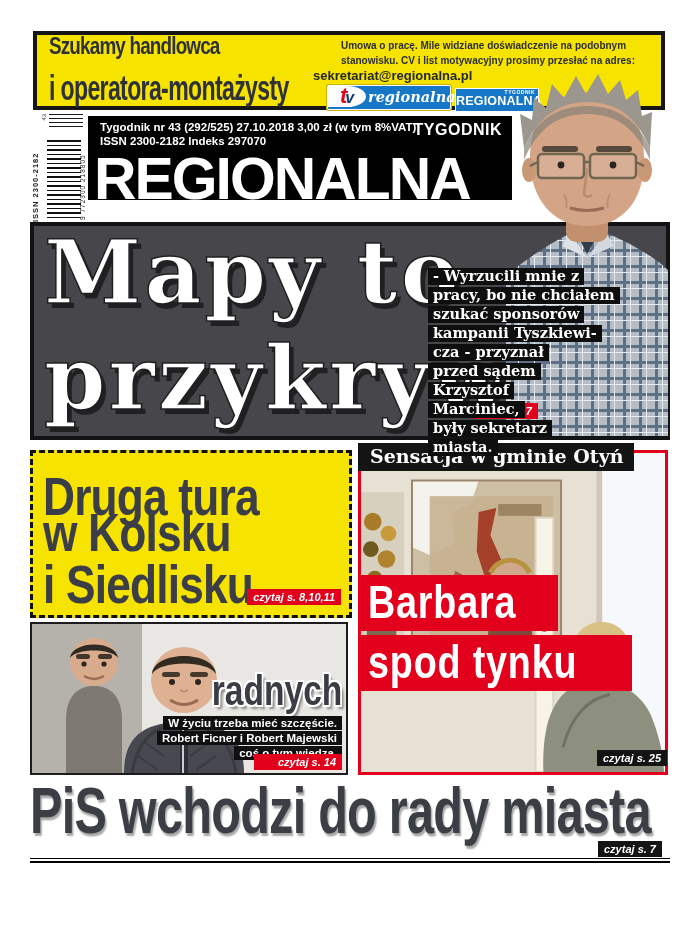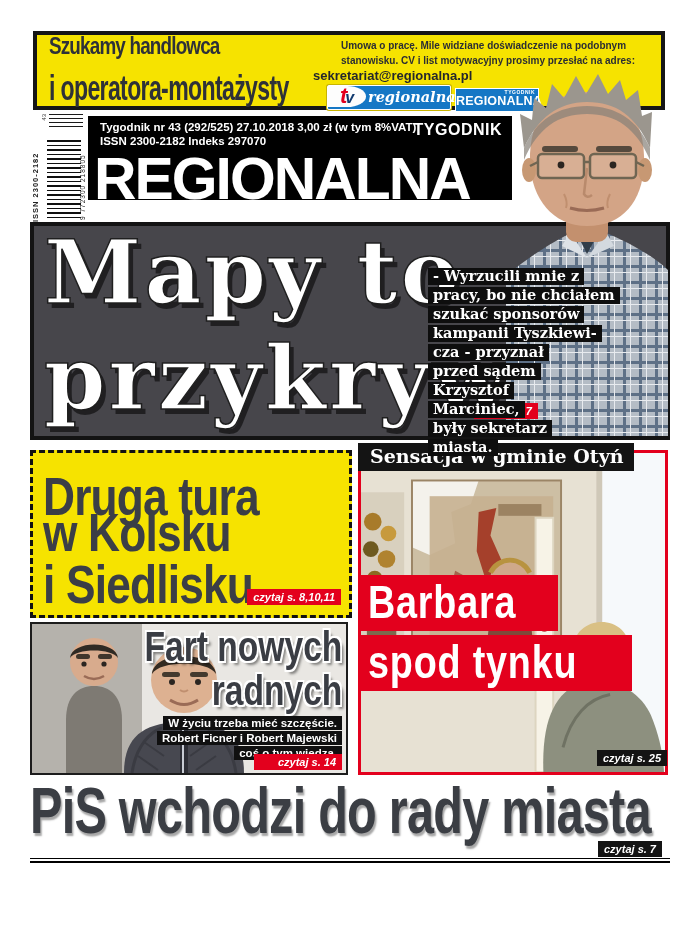--- a/index.html
+++ b/index.html
@@ -271,21 +271,20 @@
         <circle cx="152" cy="56" r="33" fill="#ddb191"></circle>
         <path d="M120,50 C122,26 182,26 184,50 C176,36 128,36 120,50 Z" fill="#332b22"></path>
         <rect x="130" y="48" width="18" height="5" rx="2.5" fill="#443a2e"></rect>
         <rect x="158" y="48" width="18" height="5" rx="2.5" fill="#443a2e"></rect>
         <circle cx="140" cy="58" r="3" fill="#2b2520"></circle>
         <circle cx="166" cy="58" r="3" fill="#2b2520"></circle>
         <path d="M138,76 q14,9 28,0" stroke="#9a6b56" stroke-width="3" fill="none"></path>
         <path d="M148,66 q4,3 8,0" stroke="#c08f6f" stroke-width="2" fill="none"></path>
       </g>
     </svg>
-    <div class="radni-h rh1"><span class="cond-r">Fart nowych</span></div>
     <div class="radni-h rh2"><span class="cond-r">radnych</span></div>
     <div class="radni-sub">
       <div>W życiu trzeba mieć szczęście.</div>
       <div>Robert Ficner i Robert Majewski</div>
       <div>coś o tym wiedzą.</div>
     </div>
     <div class="ref-red radni-ref">czytaj s. 14</div>
   </div>
 
   <div class="abs pis-h"><span class="cond">PiS wchodzi do rady miasta</span></div>

